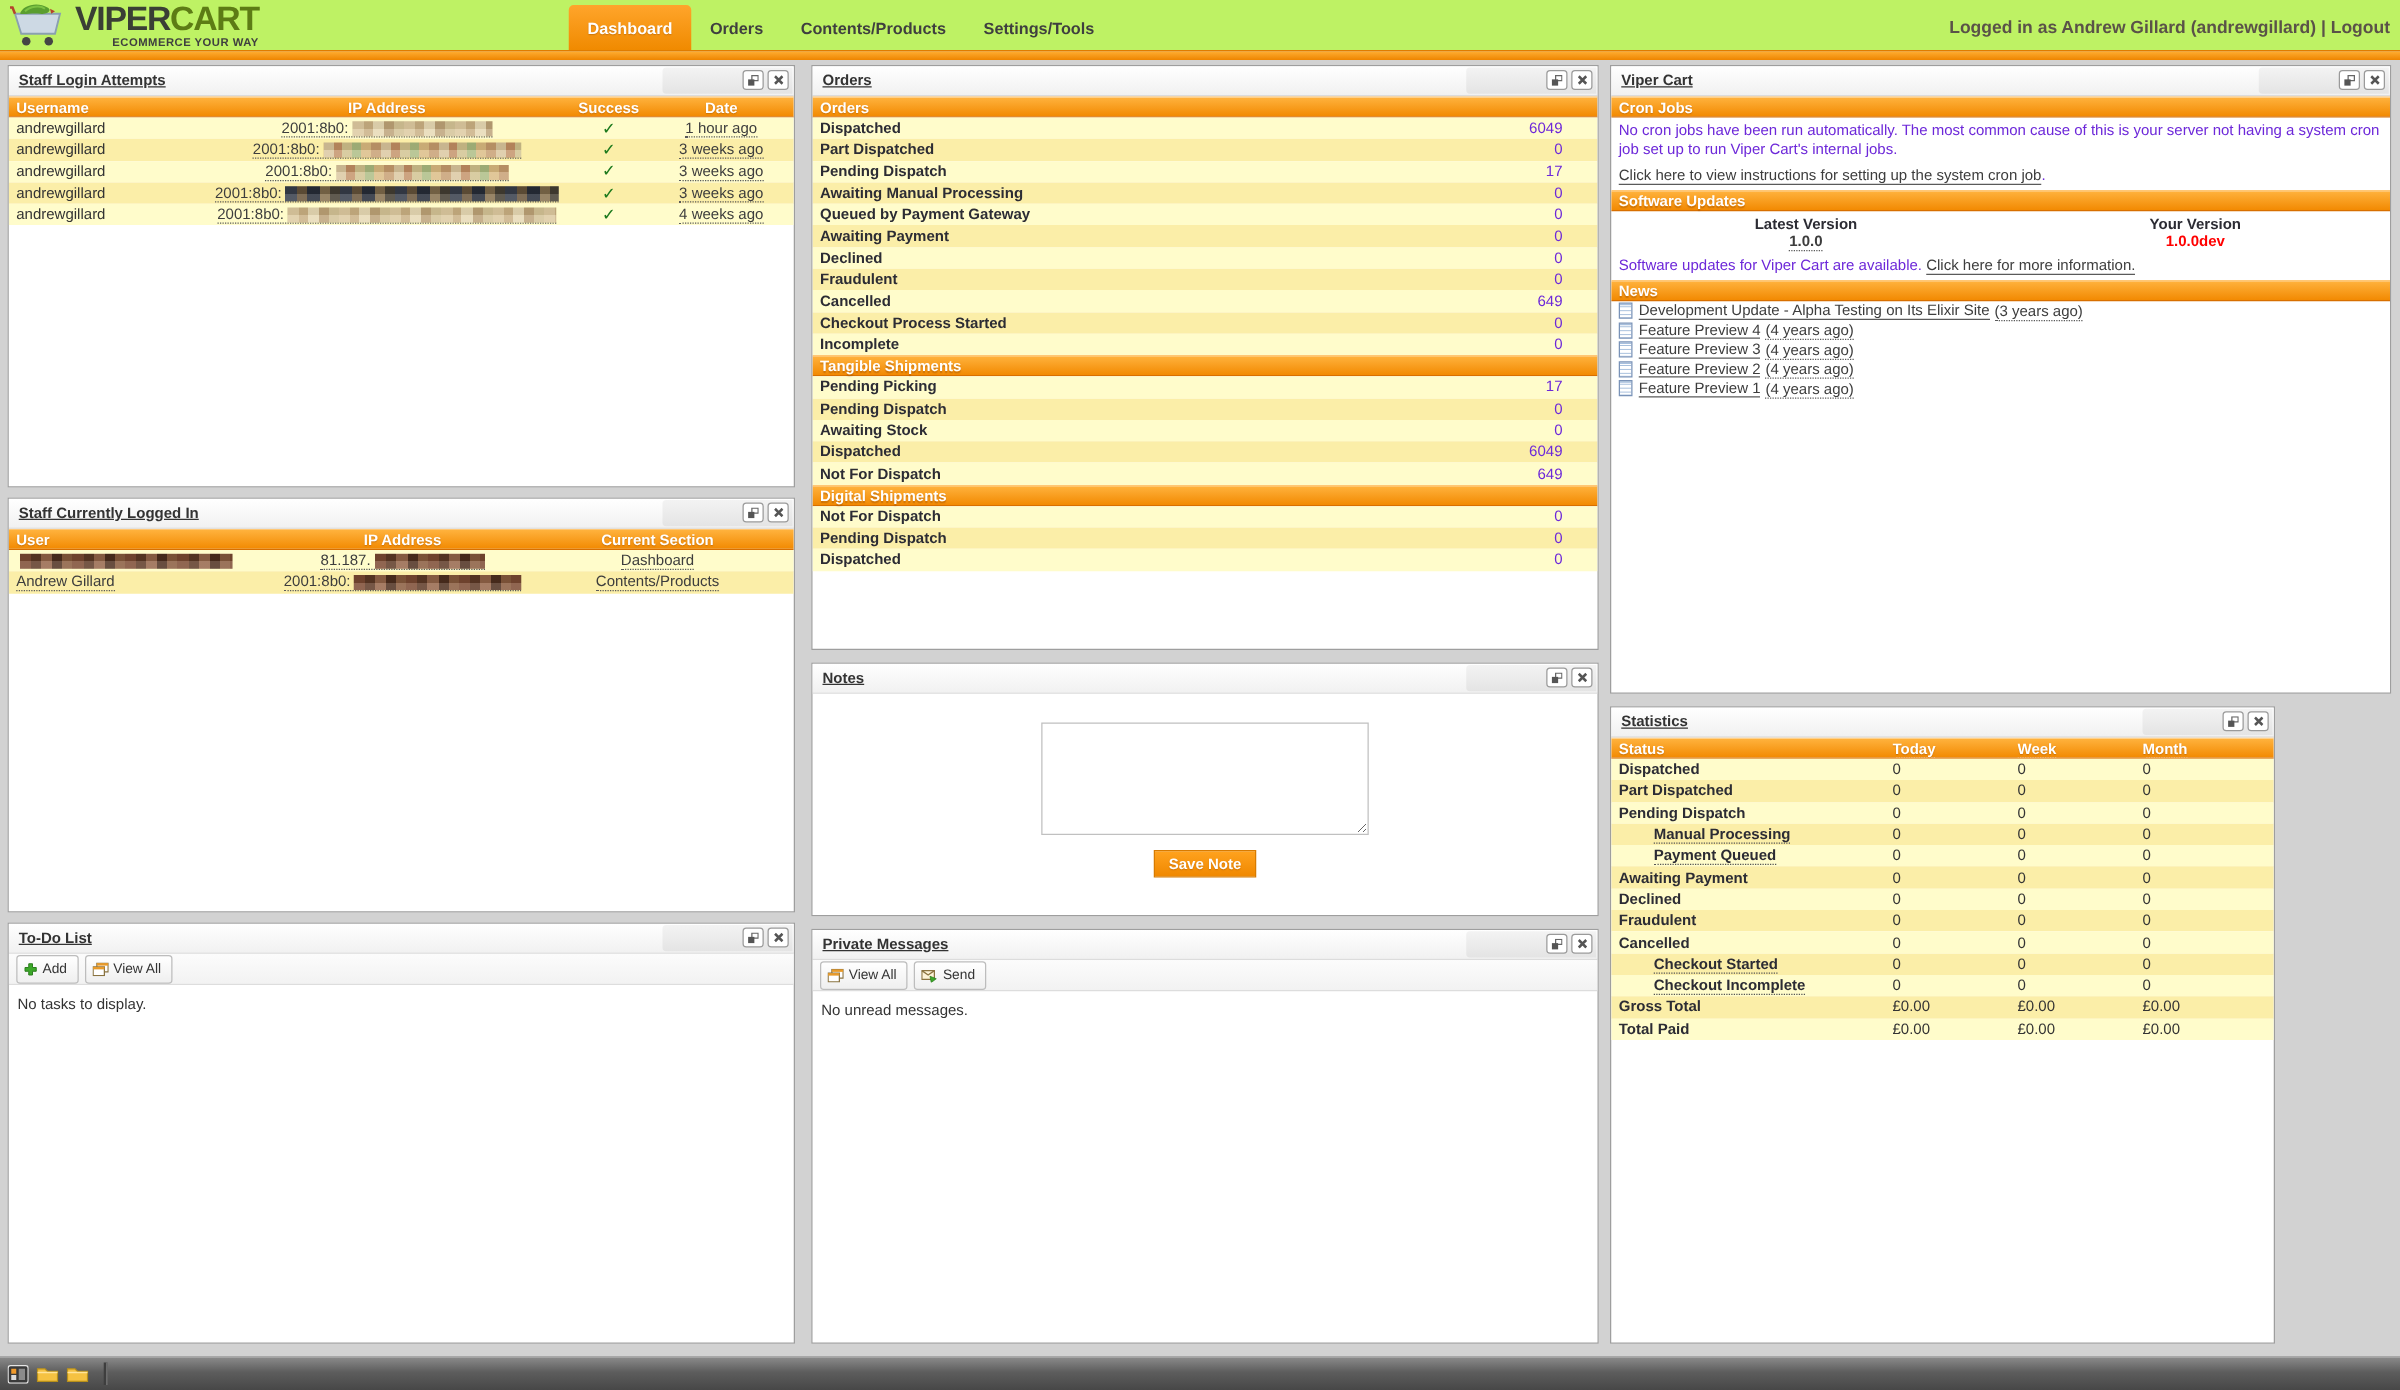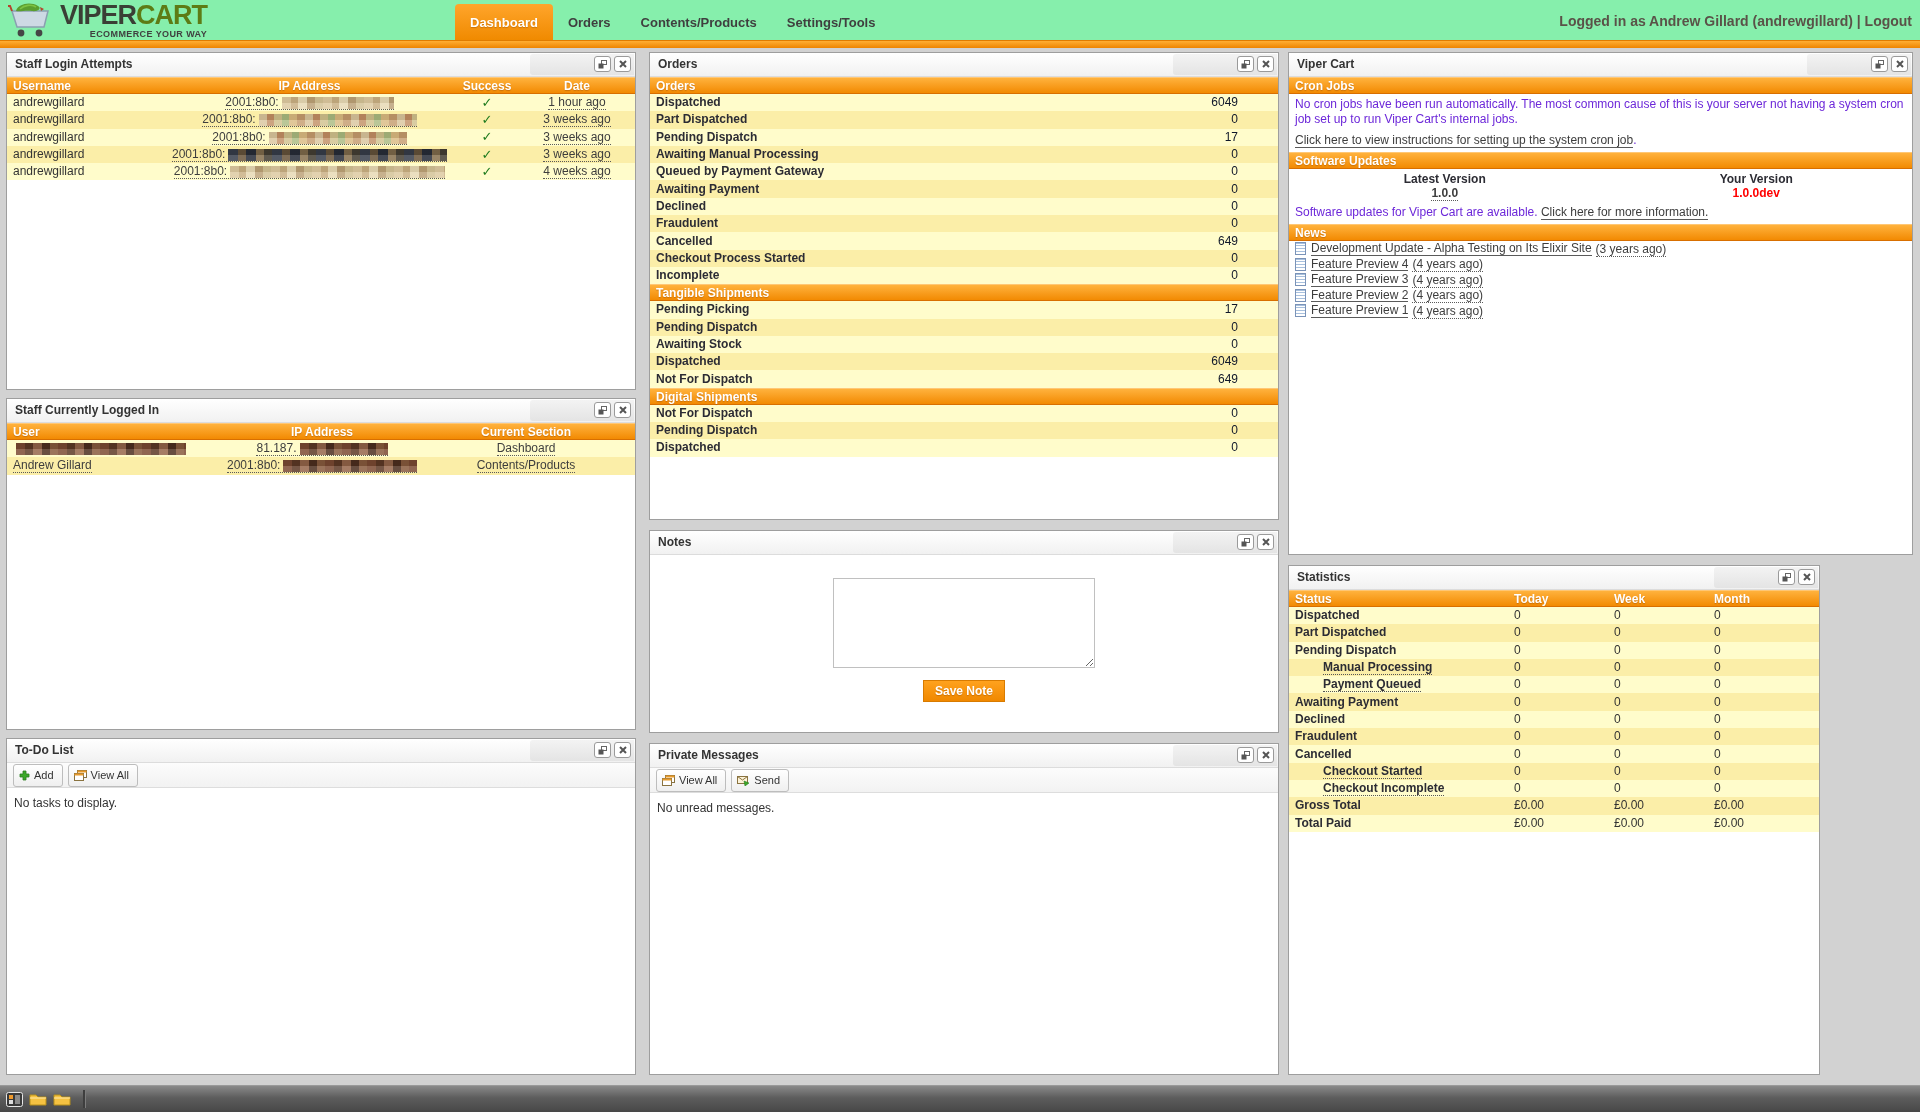--- a/index.html
+++ b/index.html
@@ -1,37 +1,37 @@
 <!DOCTYPE html>
 <html><head>
 <meta charset="utf-8">
 <style>
   html,body{margin:0;padding:0;}
   body{
     width:1920px;height:1112px;overflow:hidden;position:relative;
     font-family:"Liberation Sans","DejaVu Sans",sans-serif;font-size:12px;color:#333;background:#d2d2d2;
   }
   
-  #header{position:absolute;top:0;left:0;width:1920px;height:40px;background:#86efac;}
+  #header{position:absolute;top:0;left:0;width:1920px;height:40px;background:#bef264;}
   .logo{position:absolute;left:8px;top:2px;display:flex;align-items:center;}
   .logo-text{margin-left:4px;line-height:1;}
   .logo-name{font-size:27px;font-weight:bold;letter-spacing:-1px;}
   .logo-name .v1{color:#3a3f35;}
   .logo-name .v2{color:#5d7c15;}
   .logo-tagline{font-size:9px;font-weight:bold;color:#3f3f3f;letter-spacing:.4px;text-align:right;margin-top:1px;}
   #nav{position:absolute;left:455px;bottom:0;display:flex;align-items:flex-end;}
   .nav-tab{padding:11px 15px 10px;font-weight:bold;font-size:13px;color:#3f3f3f;cursor:pointer;}
   .nav-tab.active{background:linear-gradient(#ffa52b,#f08a00);color:#fff;border-radius:4px 4px 0 0;text-shadow:0 1px 1px rgba(140,70,0,.4);}
   .user-status{position:absolute;right:8px;top:13px;font-size:14px;font-weight:bold;color:#5a5248;}
   .user-status span{color:#5a5248;}
   #orange-bar{position:absolute;top:40px;left:0;width:1920px;height:8px;background:linear-gradient(#ffae33,#ee8500);border-top:1px solid #e07c00;box-sizing:border-box;}
   
   #main{position:absolute;top:48px;left:0;width:1920px;height:1037px;background:#d2d2d2;}
   .panel{position:absolute;background:#fff;border:1px solid #9e9e9e;box-sizing:border-box;overflow:hidden;}
-  .panel-title{height:23px;line-height:23px;padding:0 8px;font-weight:bold;color:#333;background:linear-gradient(#ffffff,#f1f1f1);border-bottom:1px solid #dcdcdc;position:relative;}
+  .panel-title{height:23px;line-height:23px;padding:0 8px;font-weight:bold;color:#333;background:linear-gradient(#ffffff,#f1f1f1);border-bottom:1px solid #dcdcdc;position:relative;text-decoration:underline;}
   .title-tray{position:absolute;right:1px;top:1px;height:21px;width:104px;background:linear-gradient(#f3f3f3,#e4e4e4);border-radius:3px 0 0 3px;}
   .win-btns{position:absolute;right:4px;top:3px;display:flex;gap:3px;}
   .win-btn{width:17px;height:16px;background:#fff;border:1px solid #9a9a9a;border-radius:3px;display:flex;align-items:center;justify-content:center;cursor:pointer;box-sizing:border-box;}
   
   .ohead{background:linear-gradient(#ffb23d,#f28a02);border-top:1px solid #ffc775;border-bottom:1px solid #d86f00;color:#fff;font-weight:bold;height:17px;line-height:16px;text-shadow:0 1px 1px rgba(150,75,0,.45);box-sizing:border-box;display:flex;}
   .sect-head{padding-left:6px;}
   
   .trow{display:flex;height:17.3px;line-height:17px;align-items:center;}
   .trow:nth-child(odd){background:#fffccb;}
   .trow:nth-child(even){background:#fbeea8;}
@@ -50,21 +50,21 @@
   .c-scl3{flex:1;text-align:center;}
   .check{color:#1d7a1d;font-weight:bold;font-size:13px;}
   
   .redact{display:inline-block;height:12px;vertical-align:middle;margin-left:3px;}
   .redact.tan{background:repeating-linear-gradient(0deg,rgba(255,255,255,.18) 0 6px,rgba(0,0,0,.06) 6px 12px),repeating-linear-gradient(90deg,#dcc89e 0 9px,#c8ae81 9px 16px,#e6d8b2 16px 25px,#bba075 25px 33px,#d2c194 33px 41px);}
   .redact.mixed{background:repeating-linear-gradient(0deg,rgba(255,255,255,.2) 0 6px,rgba(0,0,0,.08) 6px 12px),repeating-linear-gradient(90deg,#d9c49b 0 8px,#c18d62 8px 15px,#cfc08b 15px 23px,#a9b97e 23px 30px,#d9b97f 30px 38px,#c49a6b 38px 46px);}
   .redact.dark{background:repeating-linear-gradient(0deg,rgba(255,255,255,.12) 0 6px,rgba(0,0,0,.18) 6px 12px),repeating-linear-gradient(90deg,#3c4350 0 10px,#6e5a40 10px 18px,#2b313d 18px 28px,#8a7452 28px 36px,#4a4438 36px 44px);}
   .redact.brown{background:repeating-linear-gradient(0deg,rgba(255,255,255,.15) 0 6px,rgba(0,0,0,.12) 6px 12px),repeating-linear-gradient(90deg,#7d4b33 0 9px,#5e3a26 9px 17px,#96664a 17px 26px,#4e2f1f 26px 34px,#8a5c3e 34px 42px);}
   
   .o-label{flex:1;padding-left:6px;}
-  .o-value{width:60px;text-align:right;margin-right:40px;color:#0f172a;}
+  .o-value{width:60px;text-align:right;margin-right:28px;color:#6d28d9;}
   
   .c-st1{flex:1;padding-left:6px;box-sizing:border-box;}
   .c-stv{width:100px;}
   .st-pad{width:5px;}
   .whdot{border-bottom:1px dotted #fff;}
   .lbl-dot{border-bottom:1px dotted #555;margin-left:28px;}
   
   .toolbar{height:24px;background:linear-gradient(#fcfcfc,#f2f2f2);border-bottom:1px solid #ddd;display:flex;align-items:center;padding:0 6px;gap:5px;}
   .tb-btn{display:inline-flex;align-items:center;gap:4px;background:linear-gradient(#ffffff,#efefef);border:1px solid #bdbdbd;border-radius:3px;padding:2px 8px 2px 5px;font-size:11px;color:#333;cursor:pointer;height:17px;}
   .empty-text{padding:8px 7px;color:#333;}

